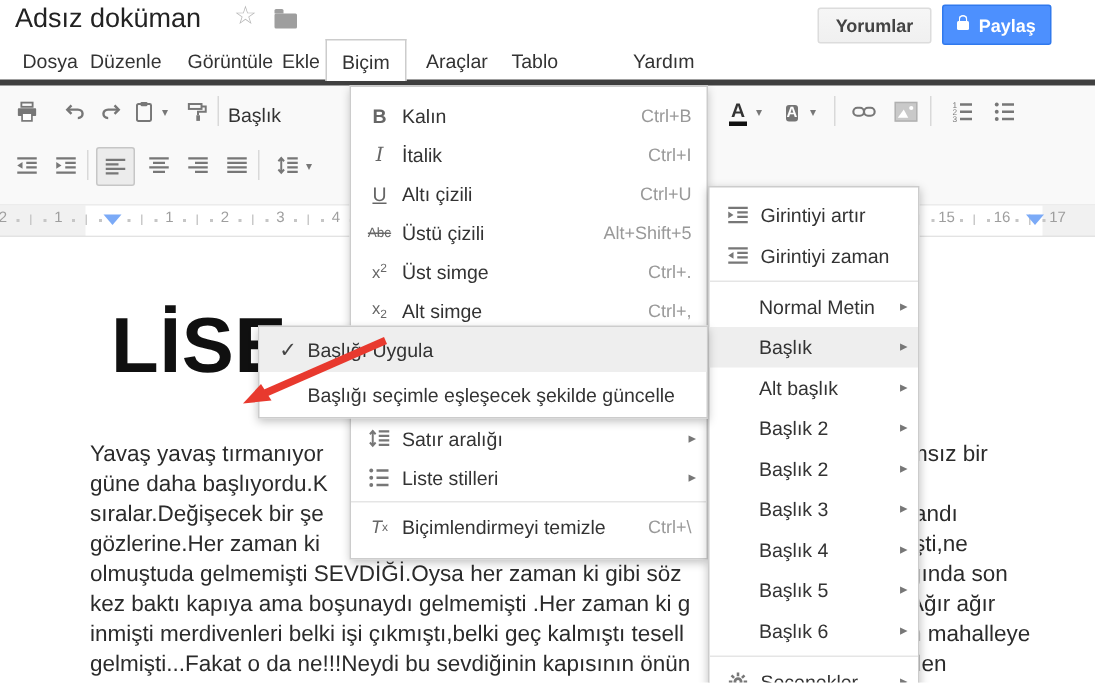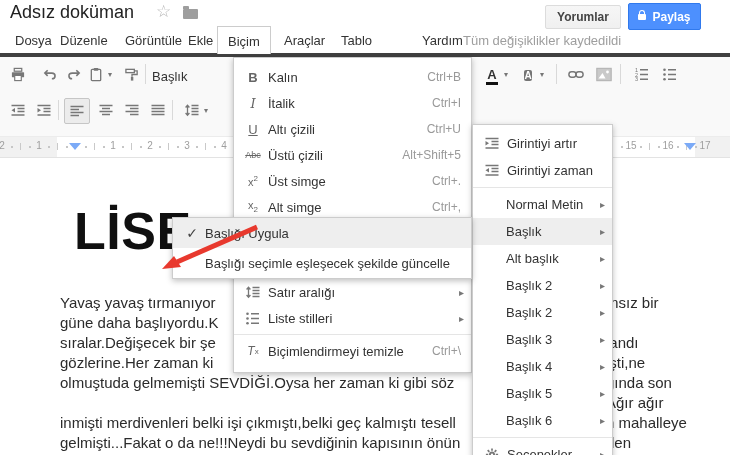--- a/index.html
+++ b/index.html
@@ -86,21 +86,20 @@
   <div id="menubar">
       <span class="mb-item" style="left: 10px;">Dosya</span>
       <span class="mb-item" style="left: 55px;">Düzenle</span>
       <span class="mb-item" style="left: 120px;">Görüntüle</span>
       <span class="mb-item" style="left: 183px;">Ekle</span>
       <span class="mb-item active" style="left: 217px;">Biçim</span>
       <span class="mb-item" style="left: 279px;">Araçlar</span>
       <span class="mb-item" style="left: 336px;">Tablo</span>
       <span class="mb-item" style="left: 389px; margin-left: 28px;">Yardım</span>
     </div>
-  <div id="saved-status" style="color: rgb(158, 158, 158);">Tüm değişiklikler kaydedildi</div>
 </div>
 
 <div id="toolbar">
   <div id="tb-row1">
       <div class="tb-btn" style="left: 6px; top: 8px;">
         <span>
           <svg viewBox="0 0 16 16">
             <rect x="4" y="1.5" width="8" height="3" fill="none" stroke="#777" stroke-width="1.3"></rect>
             <rect x="1.5" y="5.5" width="13" height="5.5" rx="0.5" fill="#777"></rect>
             <rect x="4.5" y="9" width="7" height="5.5" fill="#fff" stroke="#777" stroke-width="1.2"></rect>
@@ -333,21 +332,21 @@
   </div>
 
 <div id="page">
   <div id="doc-heading">LİSE</div>
   <div id="paragraph">
       <div class="pline"><span>Yavaş yavaş tırmanıyor</span><span class="pright">msız bir</span></div>
       <div class="pline"><span>güne daha başlıyordu.K</span></div>
       <div class="pline"><span>sıralar.Değişecek bir şe</span><span class="pright">landı</span></div>
       <div class="pline"><span>gözlerine.Her zaman ki</span><span class="pright">işti,ne</span></div>
       <div class="pline"><span>olmuştuda gelmemişti SEVDİĞİ.Oysa her zaman ki gibi söz</span><span class="pright">ğında son</span></div>
-      <div class="pline"><span class="pright">Ağır ağır</span></div>
+      <div class="pline"><span>kez baktı kapıya ama boşunaydı gelmemişti .Her zaman ki g</span><span class="pright">Ağır ağır</span></div>
       <div class="pline"><span>inmişti merdivenleri belki işi çıkmıştı,belki geç kalmıştı tesell</span><span class="pright">n mahalleye</span></div>
       <div class="pline"><span>gelmişti...Fakat o da ne!!!Neydi bu sevdiğinin kapısının önün</span><span class="pright">den</span></div>
     </div>
 </div>
 
 <div id="format-menu" class="menu-panel">
   <div id="fm-upper">
       <div class="menu-row">
         <span class="menu-ic">
           <b style="font-size:13px">B</b>

